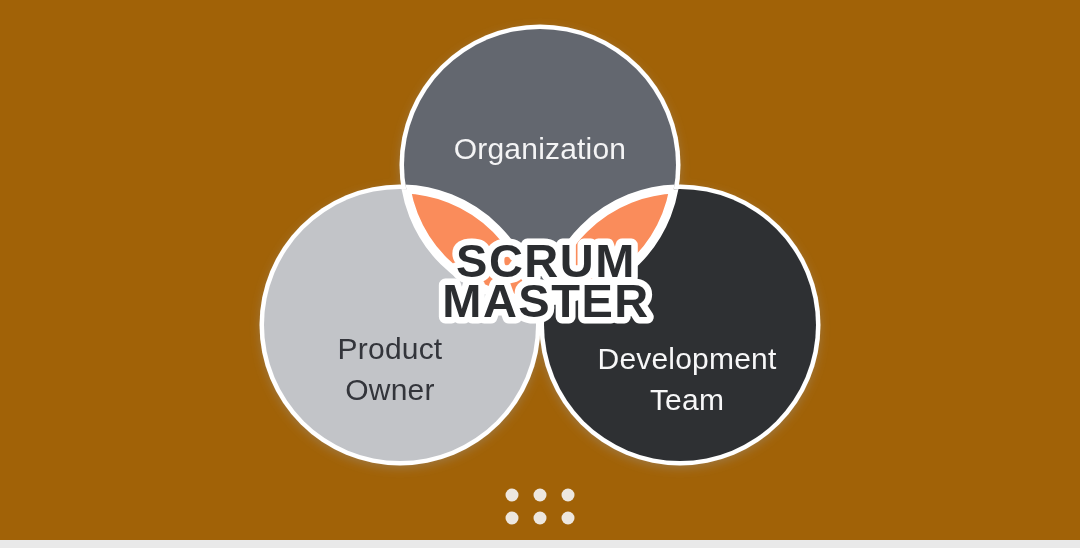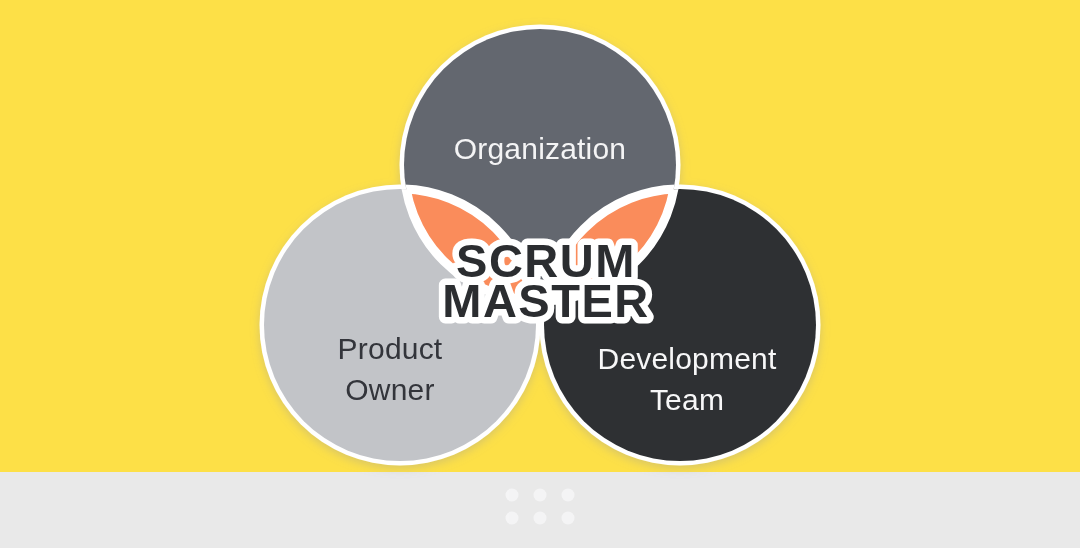--- a/index.html
+++ b/index.html
@@ -9,22 +9,22 @@
   body {
     width: 1080px;
     height: 548px;
     overflow: hidden;
     background: #e9e9e9;
     font-family: "Liberation Sans", sans-serif;
   }
   #stage {
     position: relative;
     width: 1080px;
-    height: 472px;
-    background: #fde047;
+    height: 540px;
+    background: #a16207;
   }
   #venn-svg {
     position: absolute;
     left: 0;
     top: 0;
     width: 1080px;
     height: 548px;
     display: block;
   }
   .circle-label {

